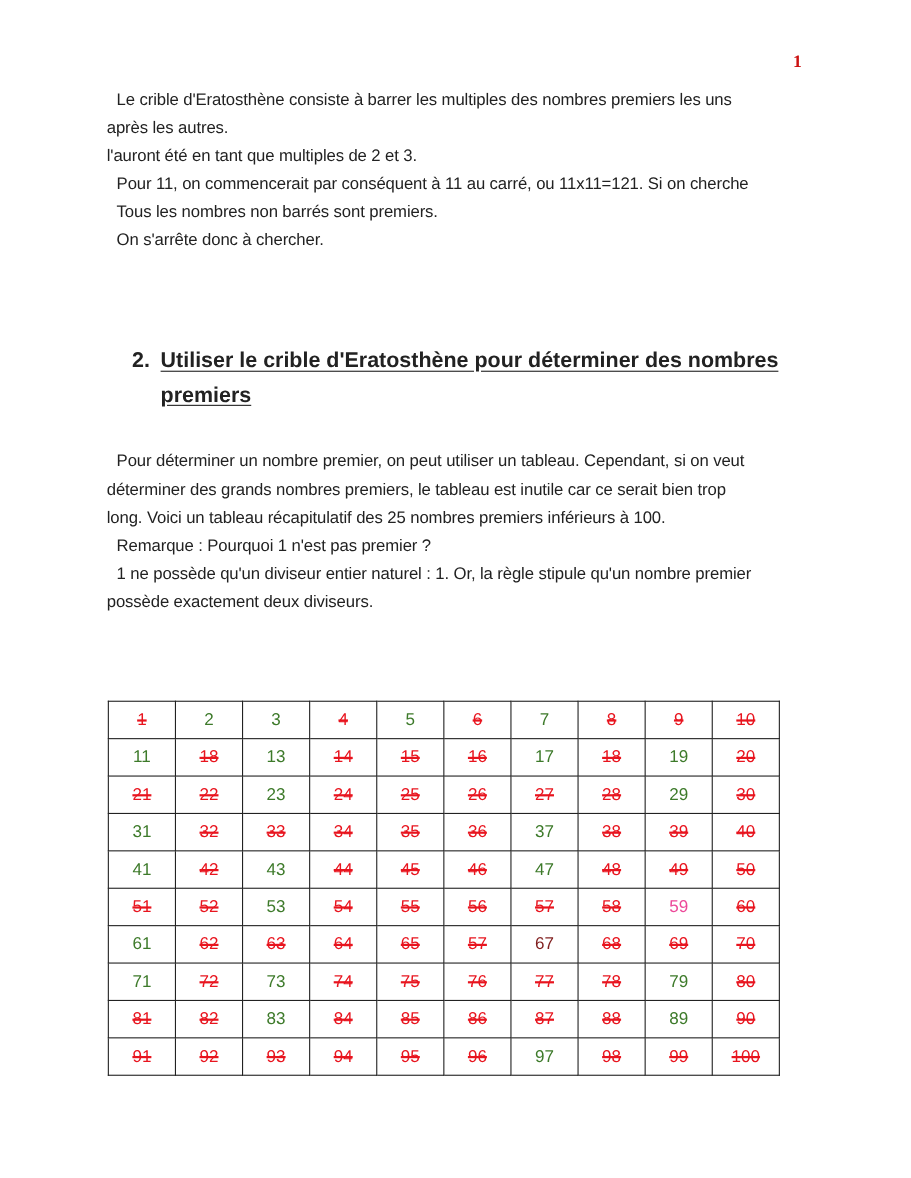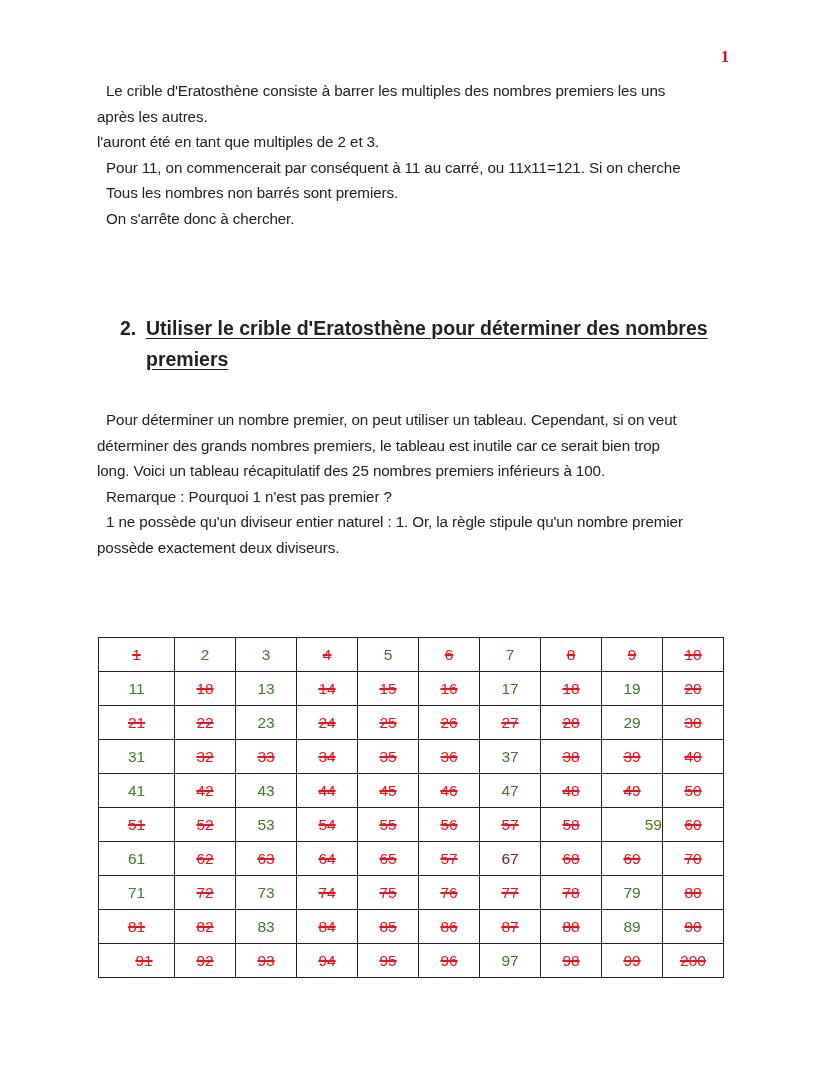--- a/index.html
+++ b/index.html
@@ -114,21 +114,21 @@
       </tr>
       <tr>
         <td class="crossed" style="color: rgb(232, 20, 30);"><span>51</span></td>
         <td class="crossed" style="color: rgb(232, 20, 30);"><span>52</span></td>
         <td class="prime" style="color: rgb(61, 122, 42);"><span>53</span></td>
         <td class="crossed" style="color: rgb(232, 20, 30);"><span>54</span></td>
         <td class="crossed" style="color: rgb(232, 20, 30);"><span>55</span></td>
         <td class="crossed" style="color: rgb(232, 20, 30);"><span>56</span></td>
         <td class="crossed" style="color: rgb(232, 20, 30);"><span>57</span></td>
         <td class="crossed" style="color: rgb(232, 20, 30);"><span>58</span></td>
-        <td class="prime" style="color: #4d7c0f; text-align: right;"><span>59</span></td>
+        <td class="prime" style="color: #ec4899;"><span>59</span></td>
         <td class="crossed" style="color: rgb(232, 20, 30);"><span>60</span></td>
       </tr>
       <tr>
         <td class="prime" style="color: rgb(61, 122, 42);"><span>61</span></td>
         <td class="crossed" style="color: rgb(232, 20, 30);"><span>62</span></td>
         <td class="crossed" style="color: rgb(232, 20, 30);"><span>63</span></td>
         <td class="crossed" style="color: rgb(232, 20, 30);"><span>64</span></td>
         <td class="crossed" style="color: rgb(232, 20, 30);"><span>65</span></td>
         <td class="crossed" style="color: rgb(232, 20, 30);"><span>57</span></td>
         <td class="prime" style="color: #7f1d1d;"><span>67</span></td>
@@ -154,25 +154,25 @@
         <td class="prime" style="color: rgb(61, 122, 42);"><span>83</span></td>
         <td class="crossed" style="color: rgb(232, 20, 30);"><span>84</span></td>
         <td class="crossed" style="color: rgb(232, 20, 30);"><span>85</span></td>
         <td class="crossed" style="color: rgb(232, 20, 30);"><span>86</span></td>
         <td class="crossed" style="color: rgb(232, 20, 30);"><span>87</span></td>
         <td class="crossed" style="color: rgb(232, 20, 30);"><span>88</span></td>
         <td class="prime" style="color: rgb(61, 122, 42);"><span>89</span></td>
         <td class="crossed" style="color: rgb(232, 20, 30);"><span>90</span></td>
       </tr>
       <tr>
-        <td class="crossed" style="color: rgb(232, 20, 30); padding-left: 15px;"><span>91</span></td>
+        <td class="crossed" style="color: rgb(232, 20, 30);"><span>91</span></td>
         <td class="crossed" style="color: rgb(232, 20, 30);"><span>92</span></td>
         <td class="crossed" style="color: rgb(232, 20, 30);"><span>93</span></td>
         <td class="crossed" style="color: rgb(232, 20, 30);"><span>94</span></td>
         <td class="crossed" style="color: rgb(232, 20, 30);"><span>95</span></td>
         <td class="crossed" style="color: rgb(232, 20, 30);"><span>96</span></td>
         <td class="prime" style="color: rgb(61, 122, 42);"><span>97</span></td>
         <td class="crossed" style="color: rgb(232, 20, 30);"><span>98</span></td>
         <td class="crossed" style="color: rgb(232, 20, 30);"><span>99</span></td>
-        <td class="crossed" style="color: rgb(232, 20, 30);"><span>200</span></td>
+        <td class="crossed" style="color: rgb(232, 20, 30);"><span>100</span></td>
       </tr>
     </tbody>
   </table>
 
 </body></html>

